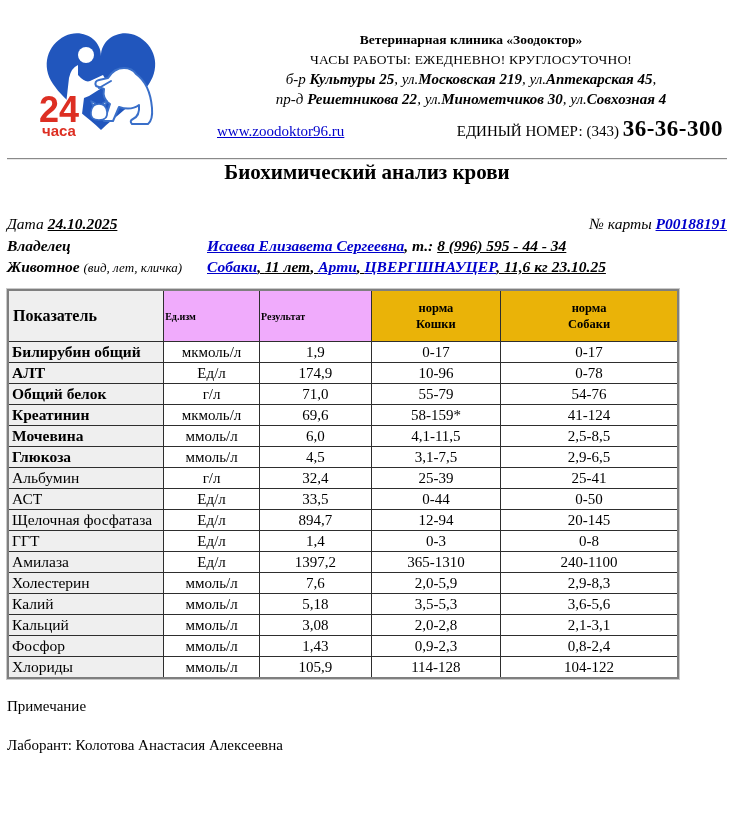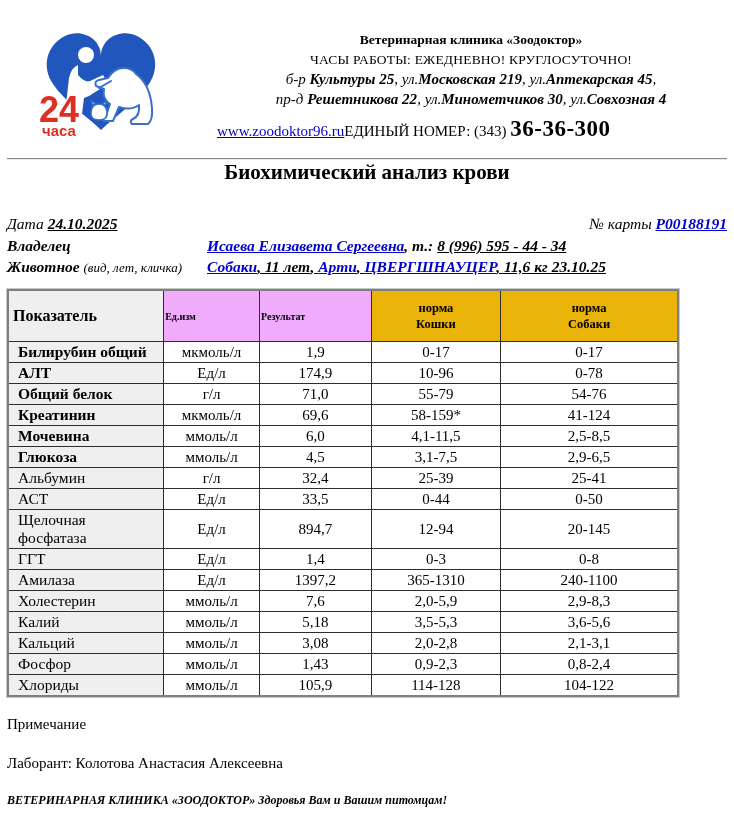--- a/index.html
+++ b/index.html
@@ -7,21 +7,21 @@
   .page{width:734px;box-sizing:border-box;padding:0 7px;}
 
   
   .header{display:flex;align-items:flex-start;padding-top:26px;}
   .logo{width:160px;flex:0 0 160px;position:relative;margin-left:18px;}
   .head-text{flex:1;text-align:center;padding-left:30px;}
   .clinic-name{font-weight:bold;font-size:13.5px;margin-top:6px;}
   .hours{font-size:13.5px;margin-top:4px;letter-spacing:.2px;}
   .addr{font-style:italic;font-size:15px;margin-top:3px;}
   .addr b{font-weight:bold;}
-  .head-bottom{display:flex;justify-content:flex-start;align-items:baseline;margin-top:8px;padding:0 4px 0 2px;}
+  .head-bottom{display:flex;justify-content:space-between;align-items:baseline;margin-top:8px;padding:0 4px 0 2px;}
   .site-link{color:#0000cc;text-decoration:underline;font-size:15px;cursor:pointer;}
   .phone-wrap{font-size:15px;}
   .phone-big{font-size:23px;font-weight:bold;letter-spacing:.5px;}
   hr.head-rule{border:0;border-top:1px solid #8a8a8a;border-bottom:1px solid #e8e8e8;margin:14px 0 0 0;}
 
   
   .doc-title{text-align:center;font-size:21px;font-weight:bold;}
 
   
   .meta{margin-top:30px;font-size:15.5px;font-style:italic;}
@@ -33,21 +33,21 @@
   .meta-label{font-weight:bold;}
   .meta-label .small{font-weight:normal;font-size:13px;}
   .meta-val{font-weight:bold;}
 
   
   table.results{border-collapse:collapse;margin-top:13px;width:672px;border:2px solid #7f7f7f;outline:1px solid #c9c9c9;}
   table.results th,table.results td{border:1px solid #2e2e2e;box-sizing:border-box;}
   th.h-param{background:#efefef;text-align:left;font-size:16px;padding:16px 4px;height:36px;vertical-align:middle;}
   th.h-mid{background:#f0abfc;font-size:10px;text-align:left;vertical-align:middle;}
   th.h-norm{background:#eab308;font-size:12.5px;line-height:1.3;text-align:center;vertical-align:middle;font-weight:bold;}
-  td.c-name{background:#efefef;font-size:15.5px;text-align:left;padding:1px 9px;height:21px;}
+  td.c-name{background:#efefef;font-size:15.5px;text-align:left;padding:1px 3px;height:21px;}
   td.c-name.b{font-weight:bold;}
   td.c-mid{font-size:15px;text-align:center;padding:1px 2px;height:21px;}
 
   
   .note{font-size:15px;margin-top:19px;}
   .lab{font-size:15px;margin-top:22px;}
   .slogan{font-size:12px;font-style:italic;margin-top:21px;}
   .slogan .cap{font-weight:bold;}
   .slogan .rest{font-weight:bold;}
 
@@ -236,15 +236,14 @@
           <td class="c-mid">ммоль/л</td>
           <td class="c-mid">105,9</td>
           <td class="c-mid">114-128</td>
           <td class="c-mid">104-122</td>
         </tr>
       </tbody>
   </table>
 
   <div class="note">Примечание</div>
   <div class="lab">Лаборант: Колотова Анастасия Алексеевна</div>
-  <div class="slogan"><span class="cap">ВЕТЕРИНАРНАЯ КЛИНИКА «ЗООДОКТОР»</span><span class="rest"> Здоровья Вам и Вашим питомцам!</span></div>
 
 </div>
 
 </body></html>

